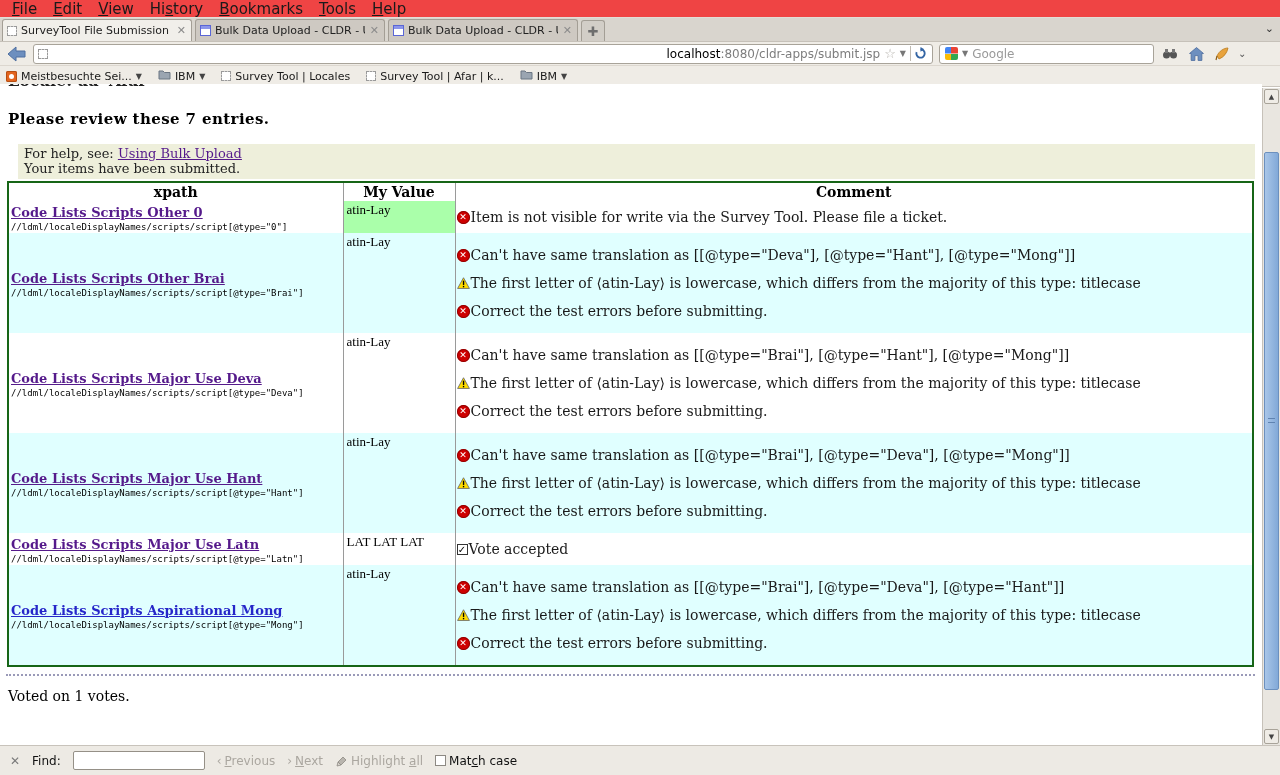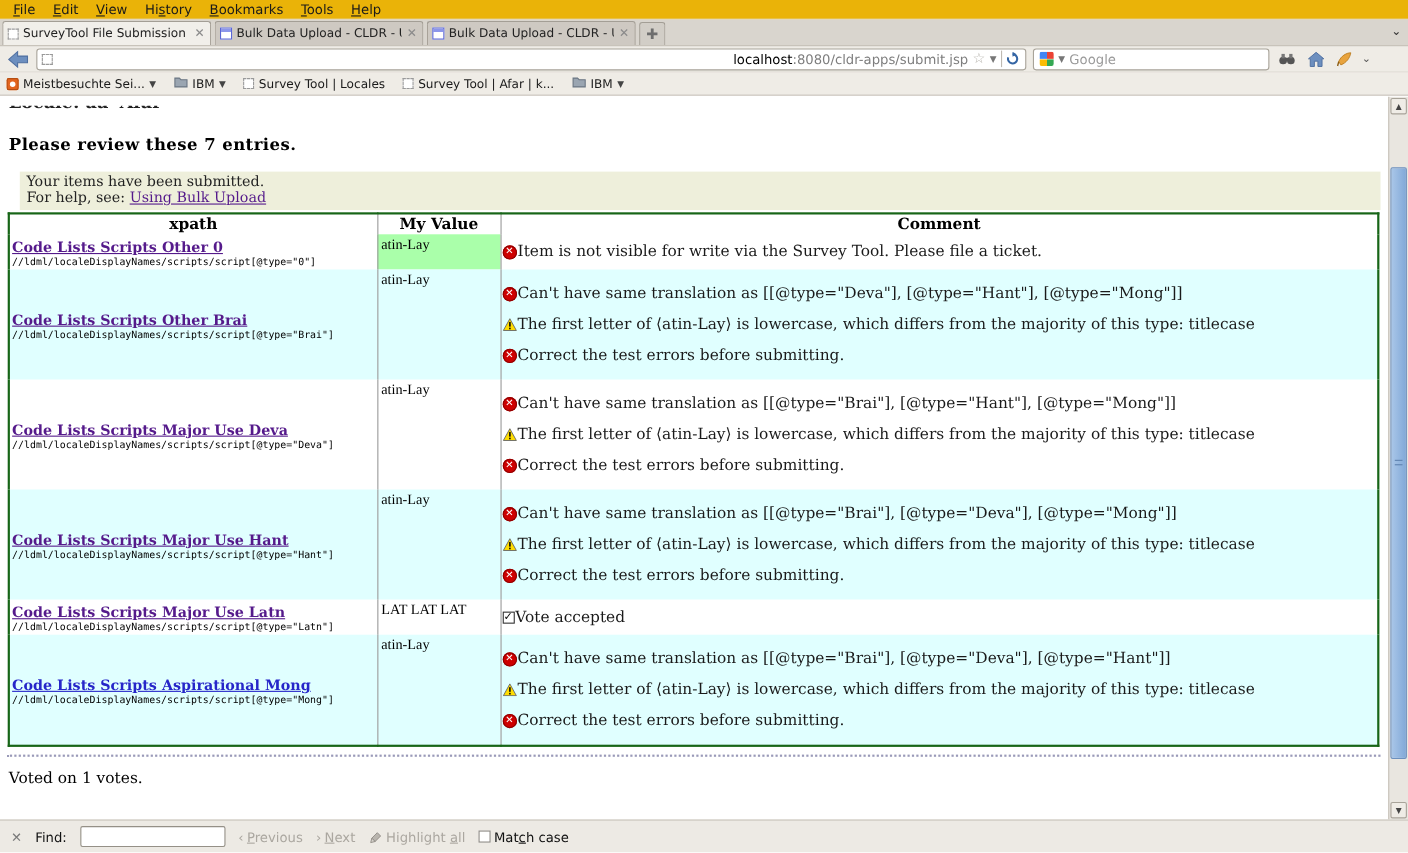--- a/index.html
+++ b/index.html
@@ -5,22 +5,22 @@
   * { box-sizing: border-box; }
   html,body { margin:0; padding:0; }
   body {
     width:1280px; height:775px; overflow:hidden; position:relative;
     background:#fff; font-family:"DejaVu Sans",sans-serif;
   }
   u { text-decoration:underline; }
 
   
   .menubar {
-    height:18px; background:#eab308; border-bottom:1px solid #E2DED7;
-    display:flex; align-items:center; padding-left:4px; font-size:12px; color:#1a1a1a;
+    height:18px; background:#ef4444; border-bottom:1px solid #E2DED7;
+    display:flex; align-items:center; padding-left:4px; font-size:15px; color:#1a1a1a;
   }
   .menu-item { padding:1px 8px; cursor:default; }
 
   .tabbar {
     height:24px; background:#D9D5CE; display:flex; align-items:flex-end;
     padding:2px 2px 0 2px; border-bottom:1px solid #C6C1B9; position:relative;
   }
   .tab {
     width:190px; height:22px; background:#CEC9C2; border:1px solid #A39E95; border-bottom:none;
     border-radius:3px 3px 0 0; display:flex; align-items:center; gap:4px;
@@ -72,21 +72,21 @@
   }
   .bm-item { display:flex; align-items:center; gap:4px; }
   .bm-chev { font-size:8px; color:#444; }
   .icon-history { width:11px; height:11px; border-radius:2px; background:#E3641E;
     box-shadow:inset 0 0 0 1px #b54e12; position:relative; }
   .icon-history::after { content:""; position:absolute; left:3px; top:3px; width:5px; height:5px;
     border-radius:50%; background:#fff; }
 
   
   .content {
-    position:absolute; top:96px; left:0; width:1262px; height:657px;
+    position:absolute; top:84px; left:0; width:1262px; height:657px;
     background:#fff; overflow:hidden; font-family:"DejaVu Serif",serif;
   }
   .clip-wrap { height:7px; overflow:hidden; margin-left:8px; }
   .clip-inner { font-weight:bold; font-size:16px; line-height:18px; transform:translateY(-12px); color:#222; }
   .review-heading { font-size:15px; font-weight:bold; letter-spacing:.4px; margin:19px 0 0 8px; color:#000; }
   .notice {
     margin:16px 0 2px 18px; width:1237px; background:#EEEFDB; padding:2px 6px 3px 6px;
     font-size:13px; color:#222; line-height:15px;
   }
   .notice a { color:#551A8B; }
@@ -268,22 +268,22 @@
       <span class="bm-chev">▼</span>
     </span>
   </div>
 
 <div class="content">
   <div class="clip-wrap">
     <div class="clip-inner">Locale: aa 'Afar'</div>
   </div>
   <div class="review-heading">Please review these 7 entries.</div>
   <div class="notice">
+    <div><span>For help, see: </span><a href="#">Using Bulk Upload</a></div>
     <div>Your items have been submitted.</div>
-    <div><span>For help, see: </span><a href="#">Using Bulk Upload</a></div>
   </div>
   <table class="review">
     <colgroup>
         <col class="c-xpath">
         <col class="c-value">
         <col class="c-comment">
       </colgroup>
     <thead>
       <tr>
         <th>xpath</th>

